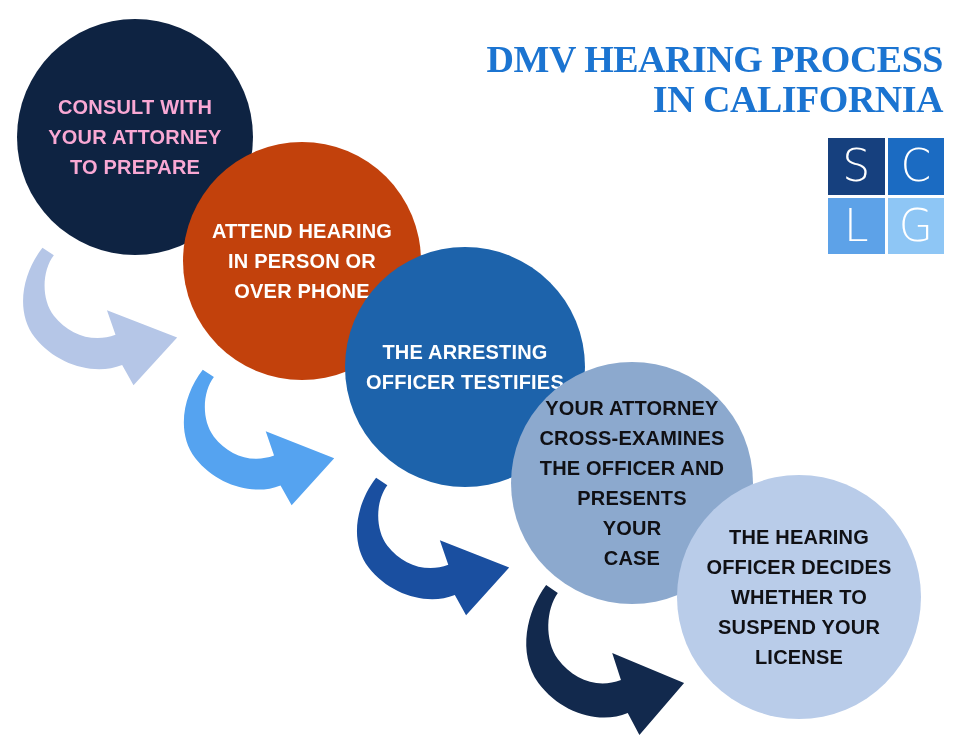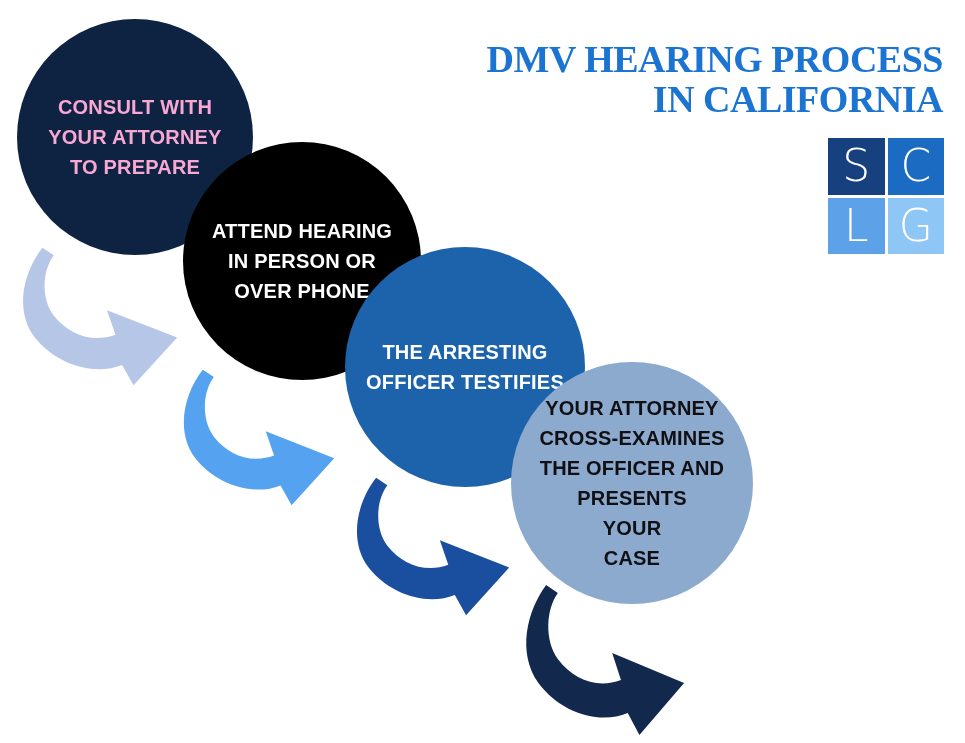--- a/index.html
+++ b/index.html
@@ -95,40 +95,47 @@
     <div class="logo-sq" style="background-color: rgb(93, 162, 232);">L</div>
     <div class="logo-sq" style="background-color: rgb(142, 198, 245);">G</div>
   </div>
 
   <div class="circle c1" style="background-color: rgb(14, 35, 66); color: #f9a8d4;">
     <span class="circle-label">CONSULT WITH
 YOUR ATTORNEY
 TO PREPARE</span>
   </div>
 
-  <div class="circle c2" style="background-color: #000000; color: rgb(255, 255, 255);">
+  <div class="circle c2" style="background-color: #c2410c; color: rgb(255, 255, 255);">
     <span class="circle-label">ATTEND HEARING
 IN PERSON OR
 OVER PHONE</span>
   </div>
 
   <div class="circle c3" style="background-color: rgb(29, 99, 171); color: rgb(255, 255, 255);">
     <span class="circle-label">THE ARRESTING
 OFFICER TESTIFIES</span>
   </div>
 
   <div class="circle c4" style="background-color: rgb(140, 169, 206); color: rgb(16, 16, 20);">
     <span class="circle-label">YOUR ATTORNEY
 CROSS-EXAMINES
 THE OFFICER AND
 PRESENTS
 YOUR
 CASE</span>
   </div>
 
+  <div class="circle c5" style="background-color: rgb(185, 204, 233); color: rgb(16, 16, 20);">
+    <span class="circle-label">THE HEARING
+OFFICER DECIDES
+WHETHER TO
+SUSPEND YOUR
+LICENSE</span>
+  </div>
 
   <svg class="arrow a1" viewBox="0 0 175 155" preserveAspectRatio="none">
     <path d="M 30 2 C 10 28, 0 70, 22 100 C 45 130, 85 142, 114 130
              L 126 152 L 172 100 L 98 70 L 107 97
              C 83 106, 58 97, 42 76 C 28 57, 30 26, 42 10 Z" style="fill: rgb(181, 198, 231);"></path>
   </svg>
 
   <svg class="arrow a2" viewBox="0 0 175 155" preserveAspectRatio="none">
     <path d="M 30 2 C 10 28, 0 70, 22 100 C 45 130, 85 142, 114 130
              L 126 152 L 172 100 L 98 70 L 107 97

